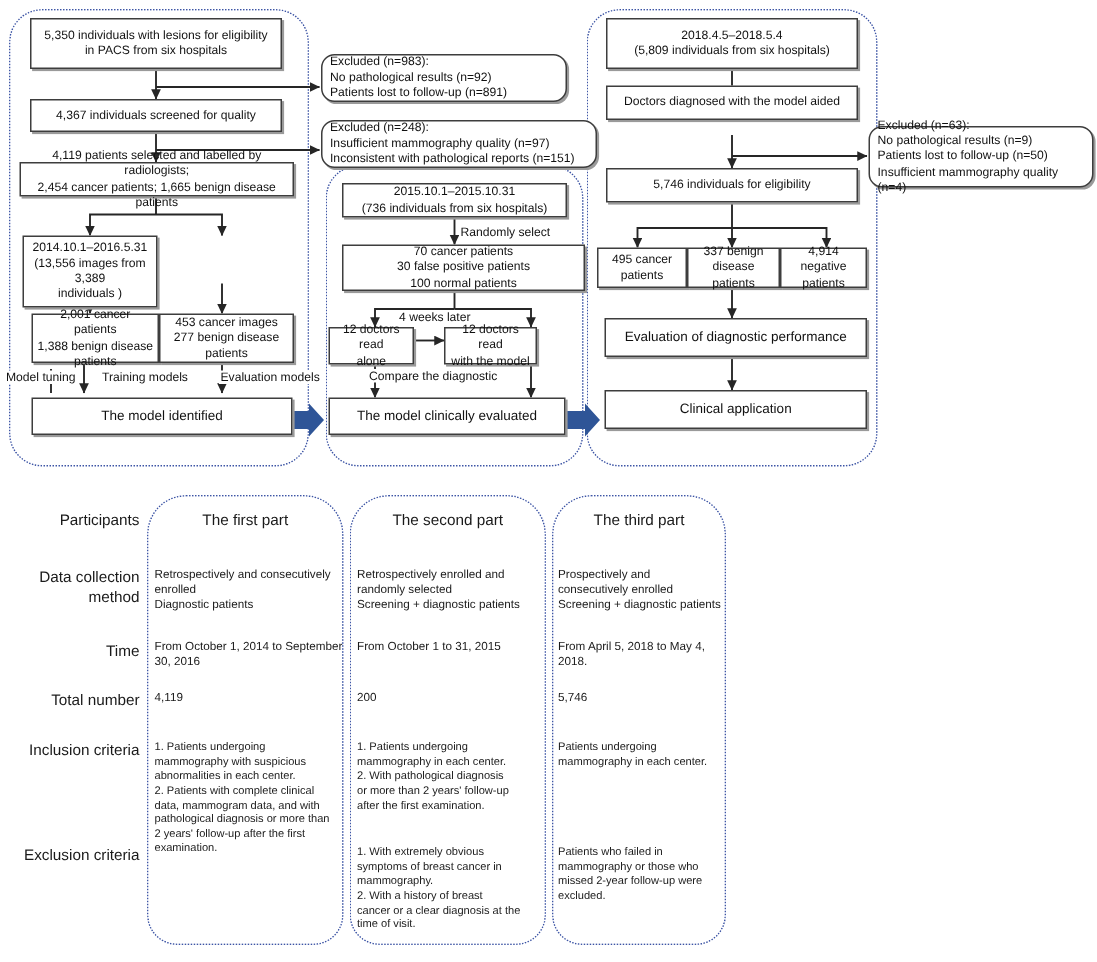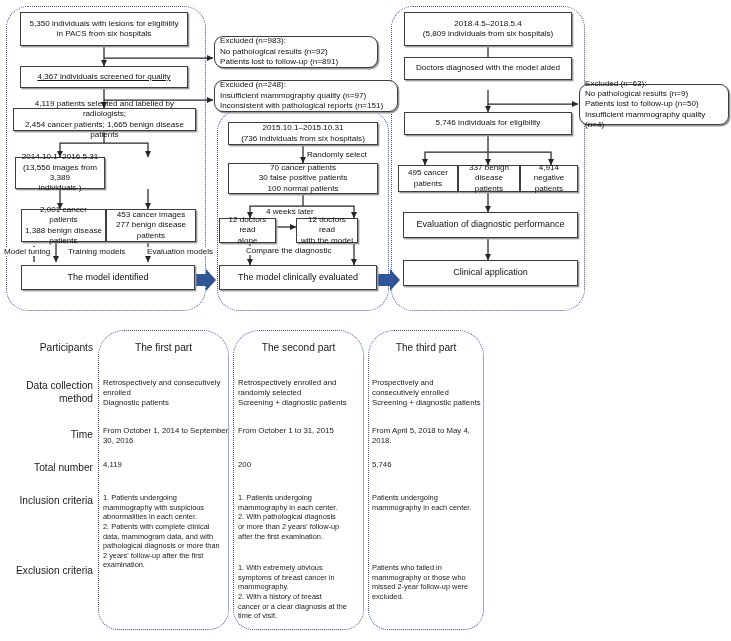--- a/index.html
+++ b/index.html
@@ -142,27 +142,27 @@
         <path d="M193,274 L206,274 L206,269 L216,280 L206,291 L206,286 L193,286 z"></path>
         <path d="M377,274 L390,274 L390,269 L400,280 L390,291 L390,286 L377,286 z"></path>
       </g>
     </svg>
 
     <div class="box shadowed" style="left:20px; top:12px; width:168px; height:34px;">
       <span style="white-space:pre-line;">5,350 individuals with lesions for eligibility
 in PACS from six hospitals</span>
     </div>
     <div class="box shadowed" style="left:20px; top:66px; width:168px; height:22px;">
-      <span style="white-space:pre-line;text-decoration:underline;">4,367 individuals screened for quality</span>
+      <span style="white-space:pre-line;">4,367 individuals screened for quality</span>
     </div>
     <div class="box shadowed" style="left:13px; top:108px; width:183px; height:23px;">
       <span style="white-space:pre-line;">4,119 patients selected and labelled by radiologists;
 2,454 cancer patients; 1,665 benign disease patients</span>
     </div>
-    <div class="box shadowed" style="left:15px; top:157px; width:90px; height:32px;">
+    <div class="box shadowed" style="left:15px; top:157px; width:90px; height:48px;">
       <span style="white-space:pre-line;">2014.10.1–2016.5.31
 (13,556 images from 3,389
 individuals )</span>
     </div>
     <div class="box shadowed" style="left:21px; top:209px; width:85px; height:33px;">
       <span style="white-space:pre-line;">2,001 cancer patients
 1,388 benign disease
 patients</span>
     </div>
     <div class="box shadowed" style="left:106px; top:209px; width:90px; height:33px;">
@@ -186,21 +186,21 @@
     <div class="box rounded shadowed" style="left:214px; top:80px; width:184px; height:32px;">
       <span class="inner" style="white-space:pre-line;">Excluded (n=248):
   Insufficient mammography quality (n=97)
   Inconsistent with pathological reports (n=151)</span>
     </div>
 
     <div class="box shadowed" style="left:228px; top:122px; width:150px; height:23px;">
       <span style="white-space:pre-line;">2015.10.1–2015.10.31
 (736 individuals from six hospitals)</span>
     </div>
-    <div class="box shadowed" style="left:228px; top:163px; width:150px; height:31px;">
+    <div class="box shadowed" style="left:228px; top:163px; width:162px; height:31px;">
       <span style="white-space:pre-line;">70 cancer patients
 30 false positive patients
 100 normal patients</span>
     </div>
     <div class="box shadowed" style="left:219px; top:218px; width:57px; height:25px;">
       <span style="white-space:pre-line;">12 doctors read
 alone</span>
     </div>
     <div class="box shadowed" style="left:296px; top:218px; width:62px; height:25px;">
       <span style="white-space:pre-line;">12 doctors read

